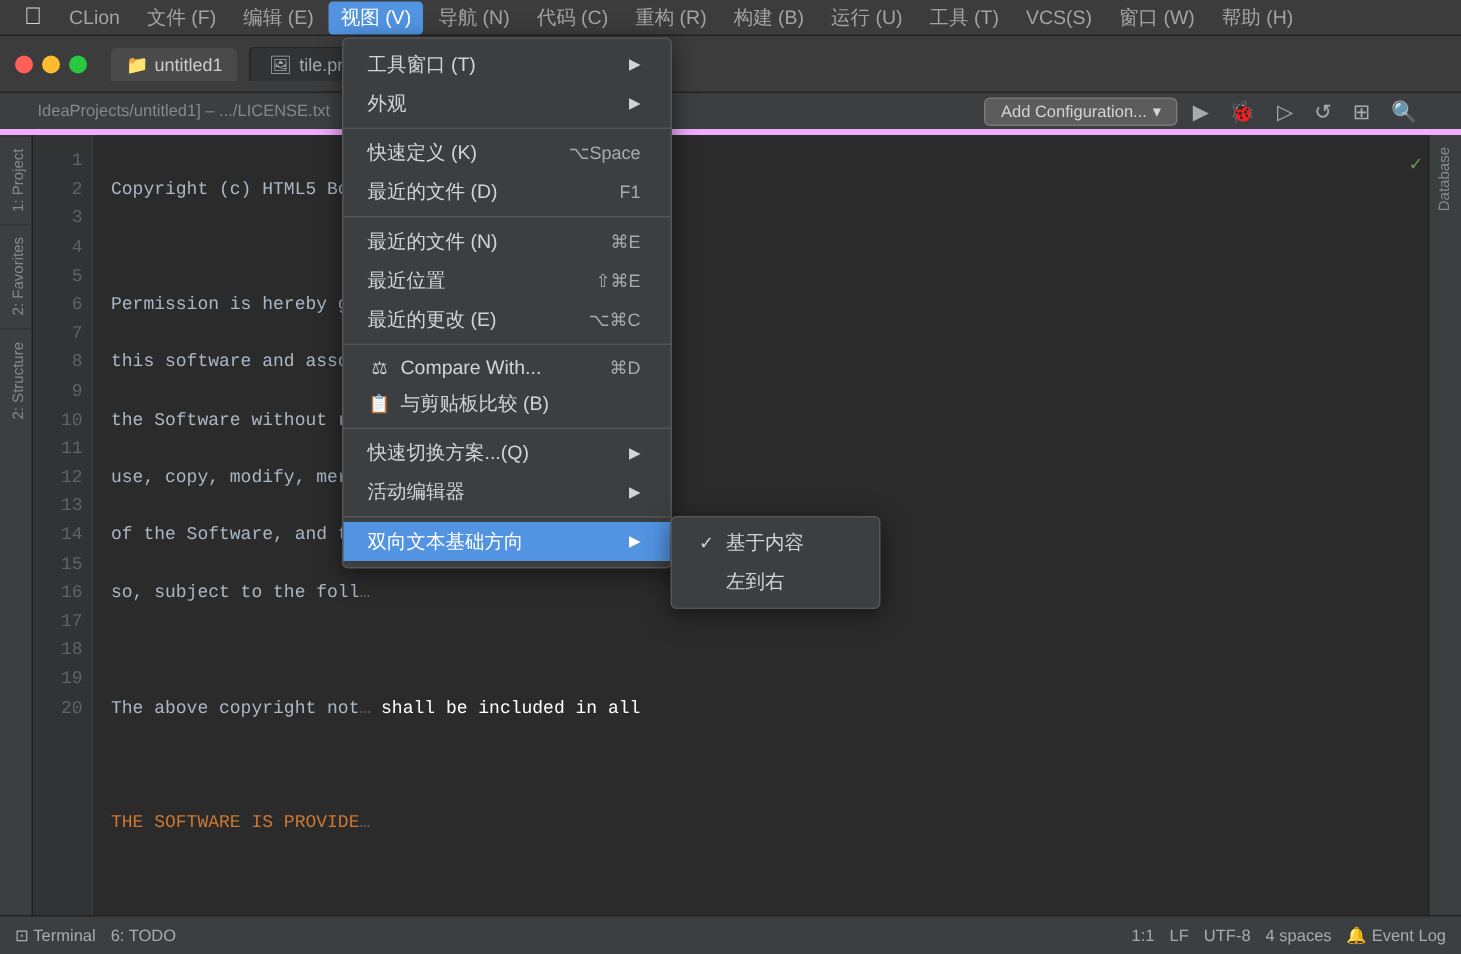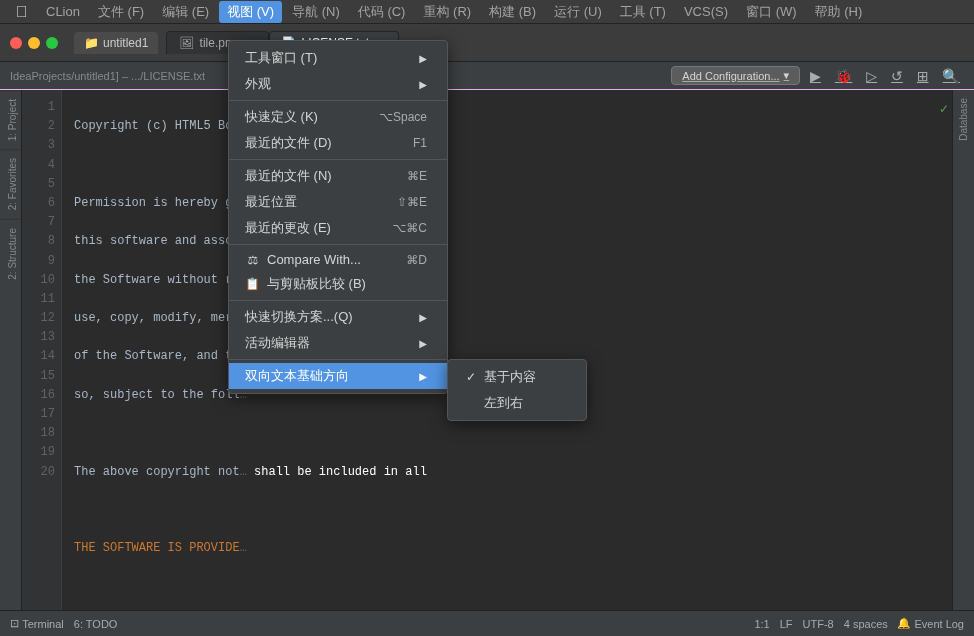--- a/index.html
+++ b/index.html
@@ -112,32 +112,31 @@
       padding: 1px 2px;
       border-radius: 2px;
     }
 
     
     .path-bar {
       height: 28px;
       background: #3c3f41;
       display: flex;
       align-items: center;
-      padding: 0 10px;
+      padding: 0 25px;
       gap: 4px;
-      border-bottom: 1px solid #f0abfc;
+      border-bottom: 4px solid #f0abfc;
       font-size: 11px;
       color: #aaa;
     }
     .path-bar-right {
       margin-left: auto;
       display: flex;
-      align-items: center;
+      align-items: flex-end;
       gap: 6px;
-      text-decoration: underline;
     }
     .add-config-btn {
       background: #5c5c5c;
       border: 1px solid #777;
       border-radius: 4px;
       padding: 2px 10px;
       font-size: 11px;
       color: #d4d4d4;
       cursor: pointer;
       display: flex;
@@ -482,21 +481,21 @@
     <span class="statusbar-item">4 spaces</span>
     <span class="statusbar-item">
       <span>🔔</span>
       <span>Event Log</span>
     </span>
   </div>
 </div>
 
 <div style="position:fixed; top:24px; left:0; right:0; bottom:0; z-index:150;">
 
-  <div class="dropdown-menu" style="top:16px; left:228px;">
+  <div class="dropdown-menu" style="top:1px; left:228px;">
 
     <div class="menu-item">
       <span>工具窗口 (T)</span>
       <span class="arrow">▶</span>
     </div>
     <div class="menu-item">
       <span>外观</span>
       <span class="arrow">▶</span>
     </div>
     <div class="menu-separator"></div>

